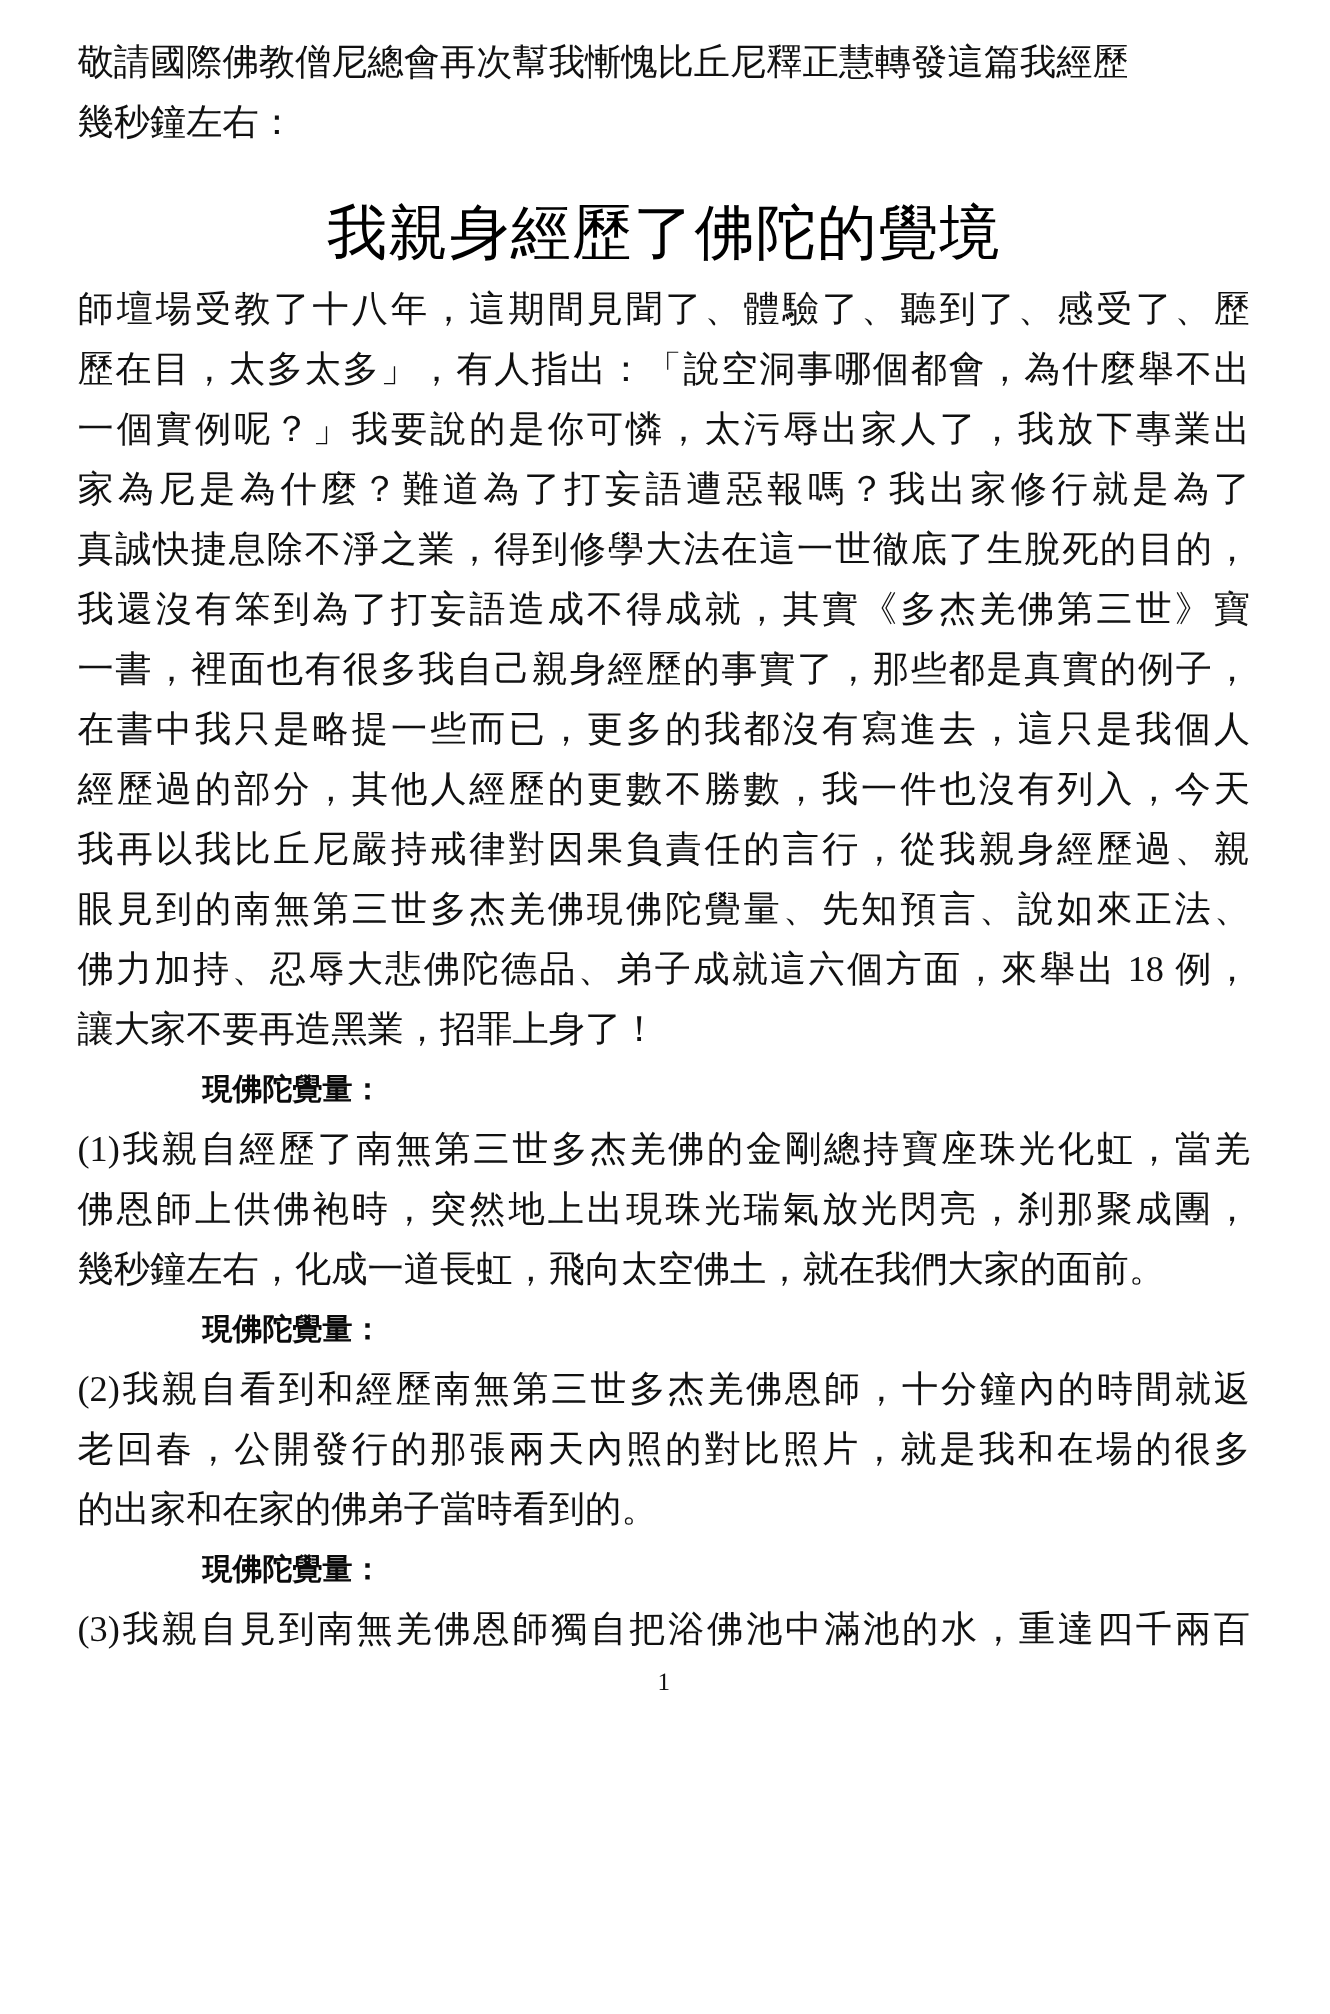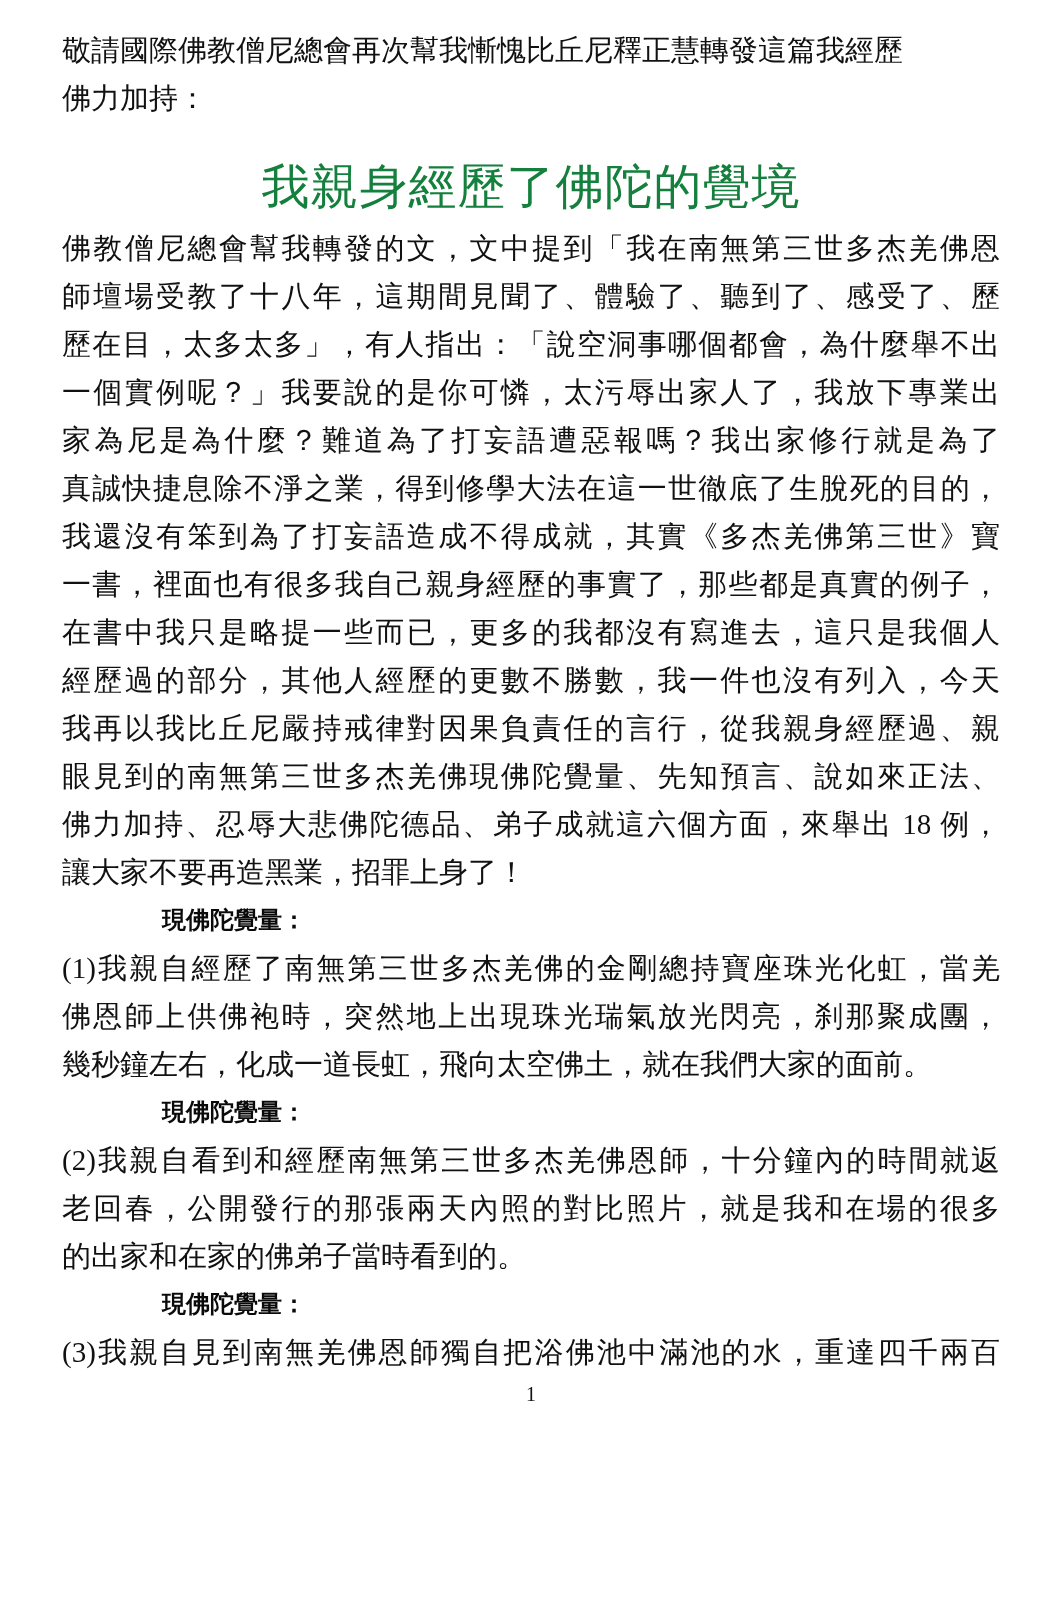--- a/index.html
+++ b/index.html
@@ -25,21 +25,21 @@
     text-justify: inter-character;
   }
   .indent { text-indent: 58px; }
   .title {
     font-size: 48px;
     font-weight: 400;
     line-height: 72px;
     text-align: center;
     margin-top: 29px;
     margin-bottom: 1px;
-    color: #15803d;
+    color: #000000;
     letter-spacing: 1px;
   }
   .heading {
     font-size: 24px;
     font-weight: 700;
     line-height: 48px;
     padding-left: 100px;
     color: #0a0a0a;
   }
   .pagenum {
@@ -50,27 +50,26 @@
     color: #111111;
   }
 </style>
 </head>
 <body>
 
 <div class="page">
 
   <div>
     <div class="line">敬請國際佛教僧尼總會再次幫我慚愧比丘尼釋正慧轉發這篇我經歷</div>
-    <div class="line">佛力加持：</div>
+    <div class="line">幾秒鐘左右：</div>
   </div>
 
   <h1 class="title">我親身經歷了佛陀的覺境</h1>
 
   <div>
-    <div class="line j">佛教僧尼總會幫我轉發的文，文中提到「我在南無第三世多杰羌佛恩</div>
     <div class="line j">師壇場受教了十八年，這期間見聞了、體驗了、聽到了、感受了、歷</div>
     <div class="line j">歷在目，太多太多」，有人指出：「說空洞事哪個都會，為什麼舉不出</div>
     <div class="line j">一個實例呢？」我要說的是你可憐，太污辱出家人了，我放下專業出</div>
     <div class="line j">家為尼是為什麼？難道為了打妄語遭惡報嗎？我出家修行就是為了</div>
     <div class="line j">真誠快捷息除不淨之業，得到修學大法在這一世徹底了生脫死的目的，</div>
     <div class="line j">我還沒有笨到為了打妄語造成不得成就，其實《多杰羌佛第三世》寶</div>
     <div class="line j">一書，裡面也有很多我自己親身經歷的事實了，那些都是真實的例子，</div>
     <div class="line j">在書中我只是略提一些而已，更多的我都沒有寫進去，這只是我個人</div>
     <div class="line j">經歷過的部分，其他人經歷的更數不勝數，我一件也沒有列入，今天</div>
     <div class="line j">我再以我比丘尼嚴持戒律對因果負責任的言行，從我親身經歷過、親</div>

